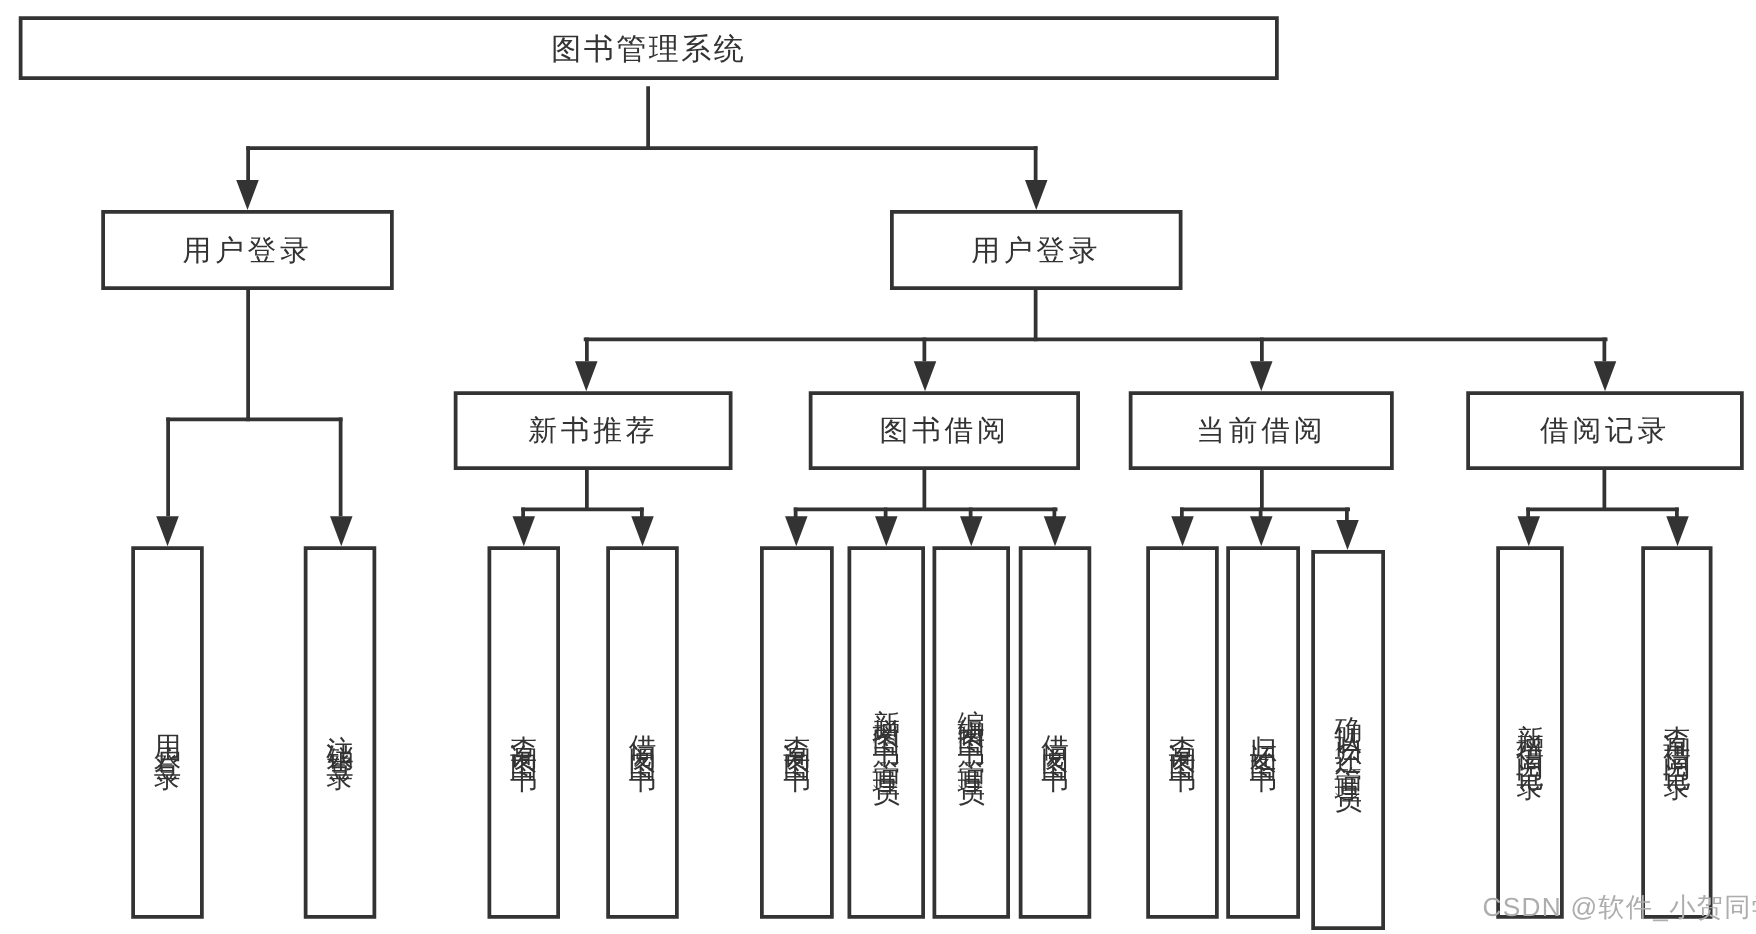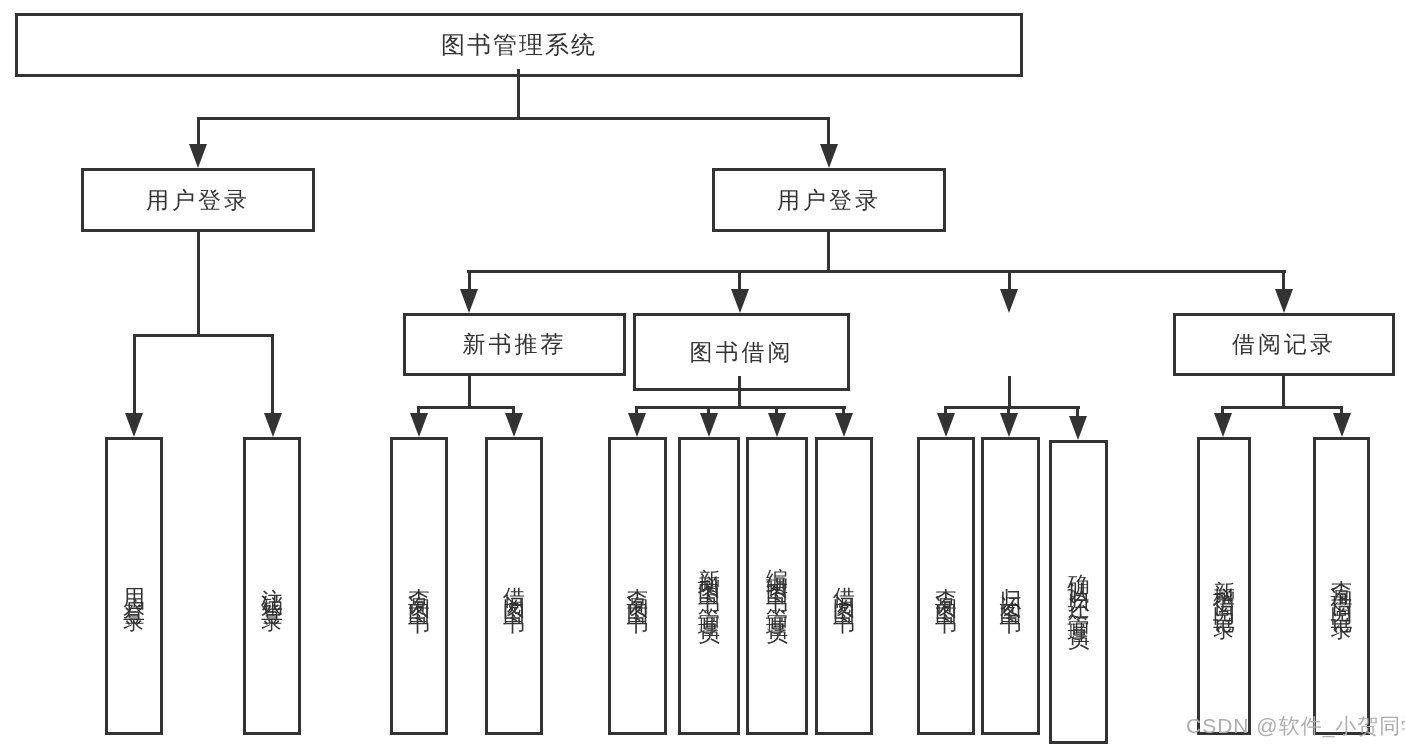--- a/index.html
+++ b/index.html
@@ -27,21 +27,21 @@
   .watermark{
     position:absolute;left:1186px;top:712px;font-size:21px;color:#adadad;
     letter-spacing:1px;white-space:nowrap;
   }
 </style>
 </head>
 <body>
 
 <div id="canvas">
 
-  <div class="box hbox root" style="left:15px;top:13px;width:1008px;height:64px;">图书管理系统</div>
+  <div class="box hbox root" style="left:15px;top:13px;width:1008px;height:51px;">图书管理系统</div>
 
   <div class="vl" style="left:517px;top:69px;height:49px;"></div>
   <div class="hl" style="left:197px;top:117px;width:633px;"></div>
   <div class="vl" style="left:197px;top:117px;height:27px;"></div>
   <div class="arr" style="left:189px;top:144px;"></div>
   <div class="vl" style="left:827px;top:117px;height:27px;"></div>
   <div class="arr" style="left:820px;top:144px;"></div>
 
   <div class="box hbox" style="left:81px;top:168px;width:234px;height:64px;">用户登录</div>
   <div class="box hbox" style="left:712px;top:168px;width:234px;height:64px;">用户登录</div>
@@ -57,22 +57,23 @@
   <div class="hl" style="left:467px;top:270px;width:819px;"></div>
   <div class="vl" style="left:468px;top:270px;height:19px;"></div>
   <div class="arr" style="left:460px;top:289px;"></div>
   <div class="vl" style="left:738px;top:270px;height:19px;"></div>
   <div class="arr" style="left:731px;top:289px;"></div>
   <div class="vl" style="left:1008px;top:270px;height:19px;"></div>
   <div class="arr" style="left:1000px;top:289px;"></div>
   <div class="vl" style="left:1282px;top:270px;height:19px;"></div>
   <div class="arr" style="left:1275px;top:289px;"></div>
 
-  <div class="box hbox" style="left:363px;top:313px;width:223px;height:63px;margin-left:40px;">新书推荐</div>
-  <div class="box hbox" style="left:633px;top:313px;width:217px;height:78px;">图书借阅</div>
+  <div class="box hbox" style="left:363px;top:313px;width:223px;height:63px;">新书推荐</div>
+  <div class="box hbox" style="left:647px;top:313px;width:217px;height:63px;">图书借阅</div>
+  <div class="box hbox" style="left:903px;top:313px;width:212px;height:63px;">当前借阅</div>
   <div class="box hbox" style="left:1173px;top:313px;width:222px;height:63px;">借阅记录</div>
 
   <div class="vl" style="left:468px;top:376px;height:31px;"></div>
   <div class="hl" style="left:417px;top:406px;width:98px;"></div>
   <div class="vl" style="left:417px;top:406px;height:10px;"></div>
   <div class="arr" style="left:410px;top:413px;"></div>
   <div class="vl" style="left:512px;top:406px;height:10px;"></div>
   <div class="arr" style="left:505px;top:413px;"></div>
 
   <div class="vl" style="left:738px;top:376px;height:31px;"></div>

